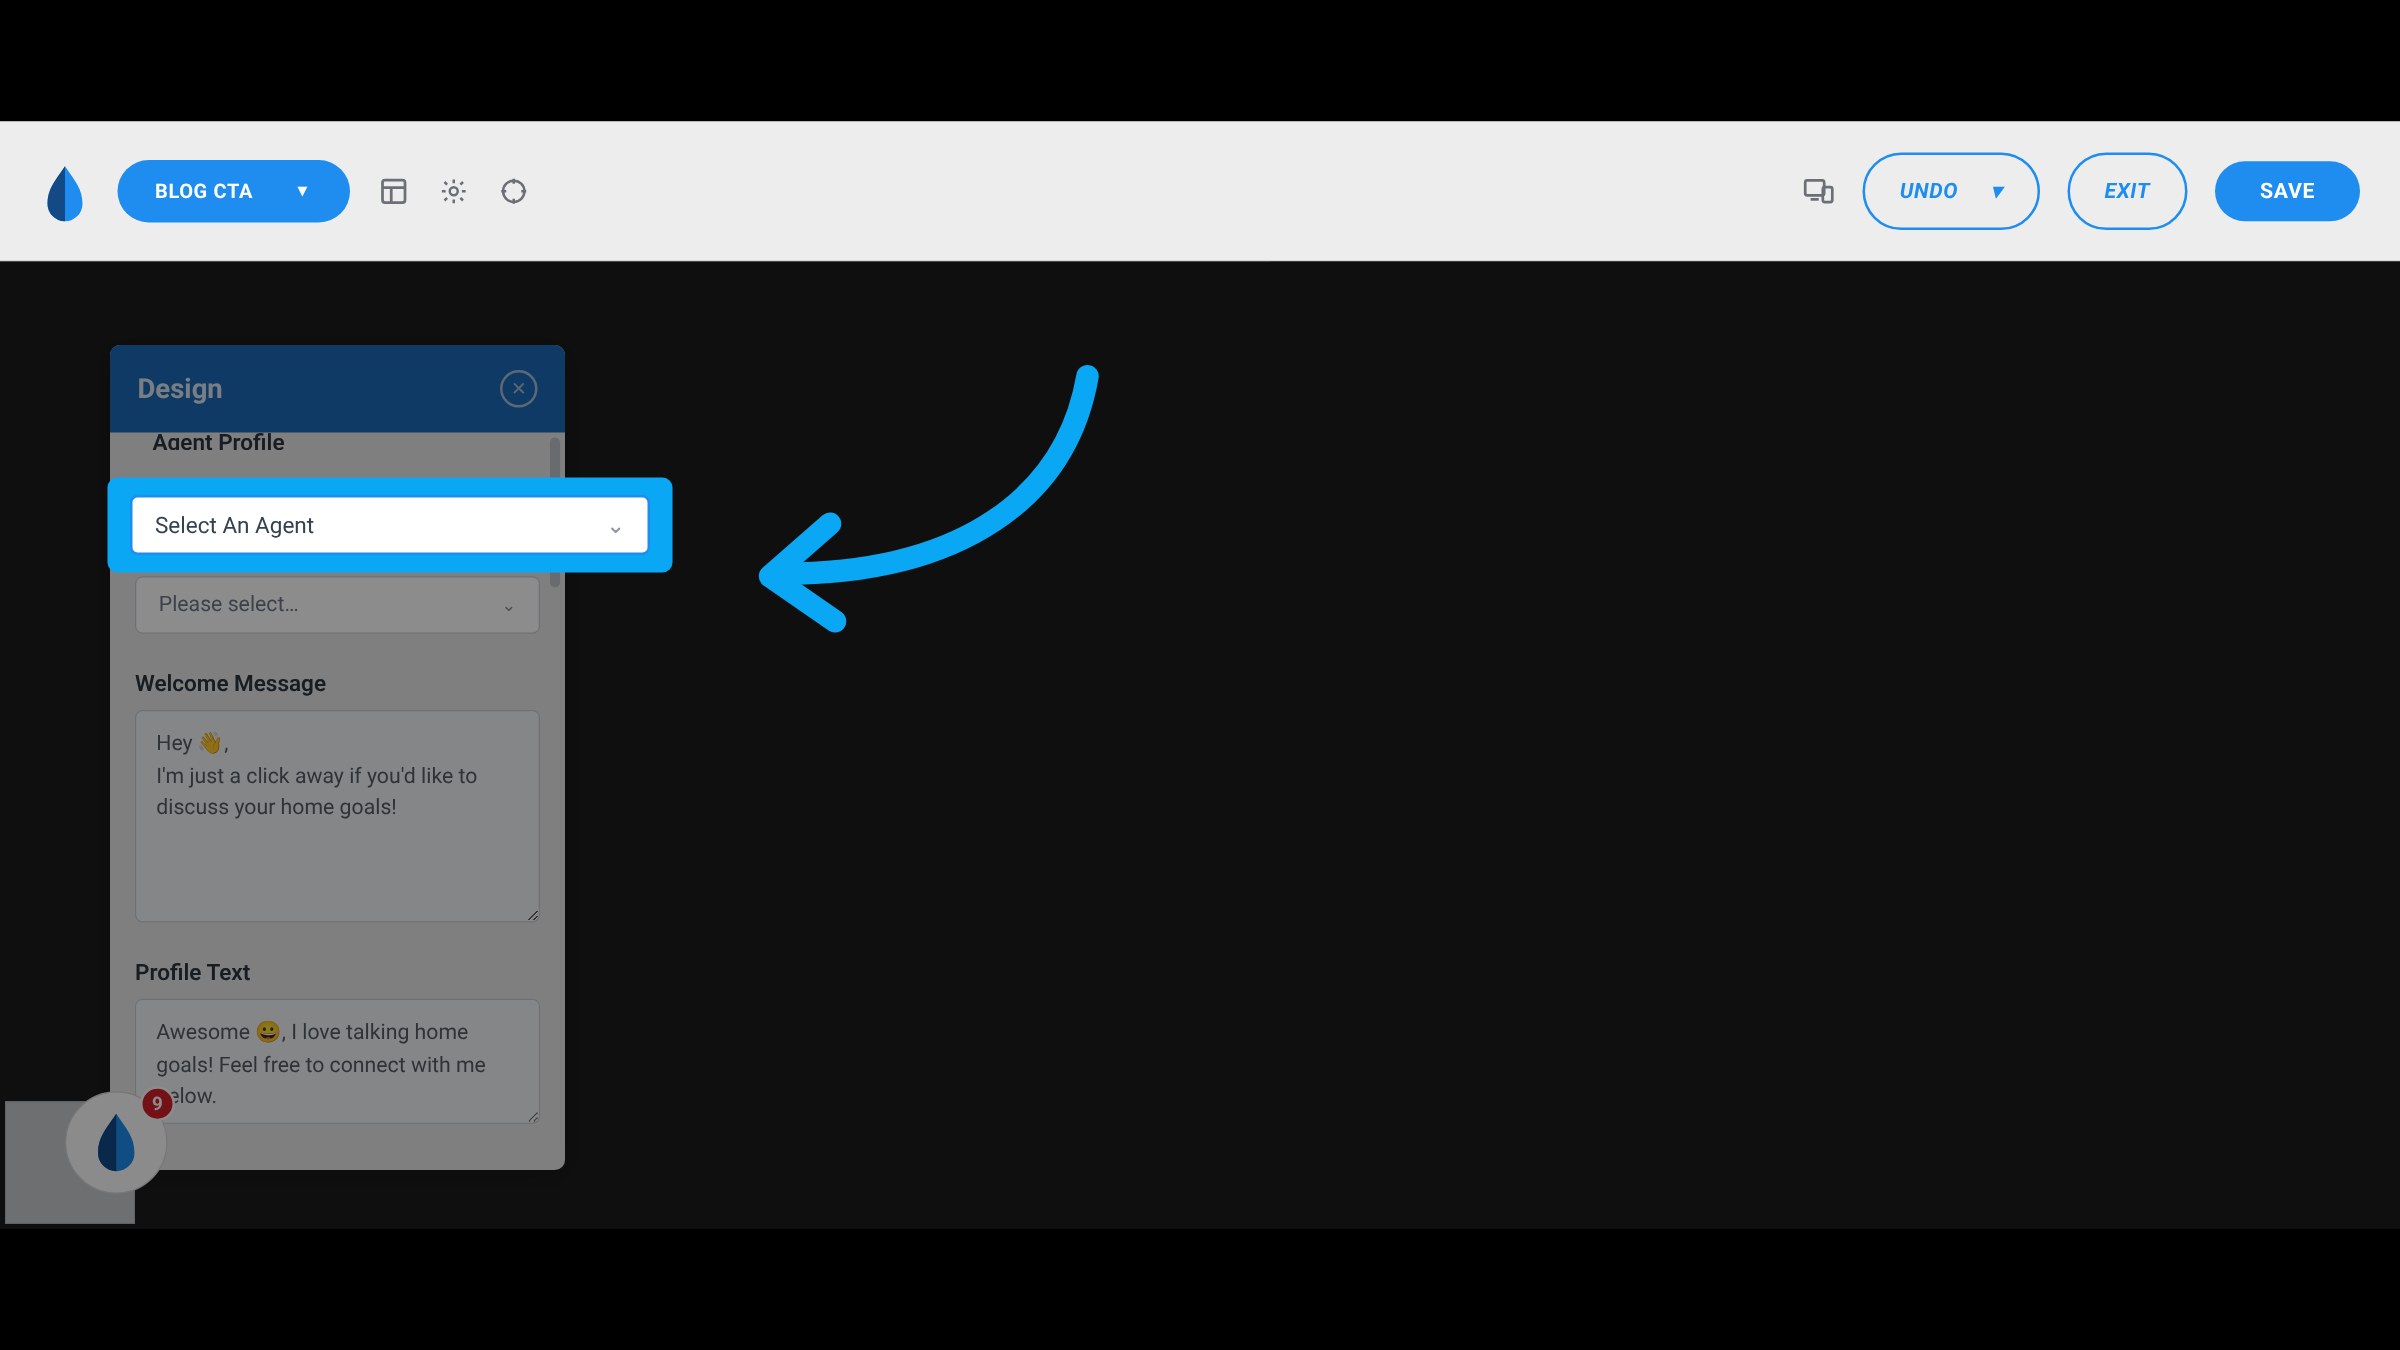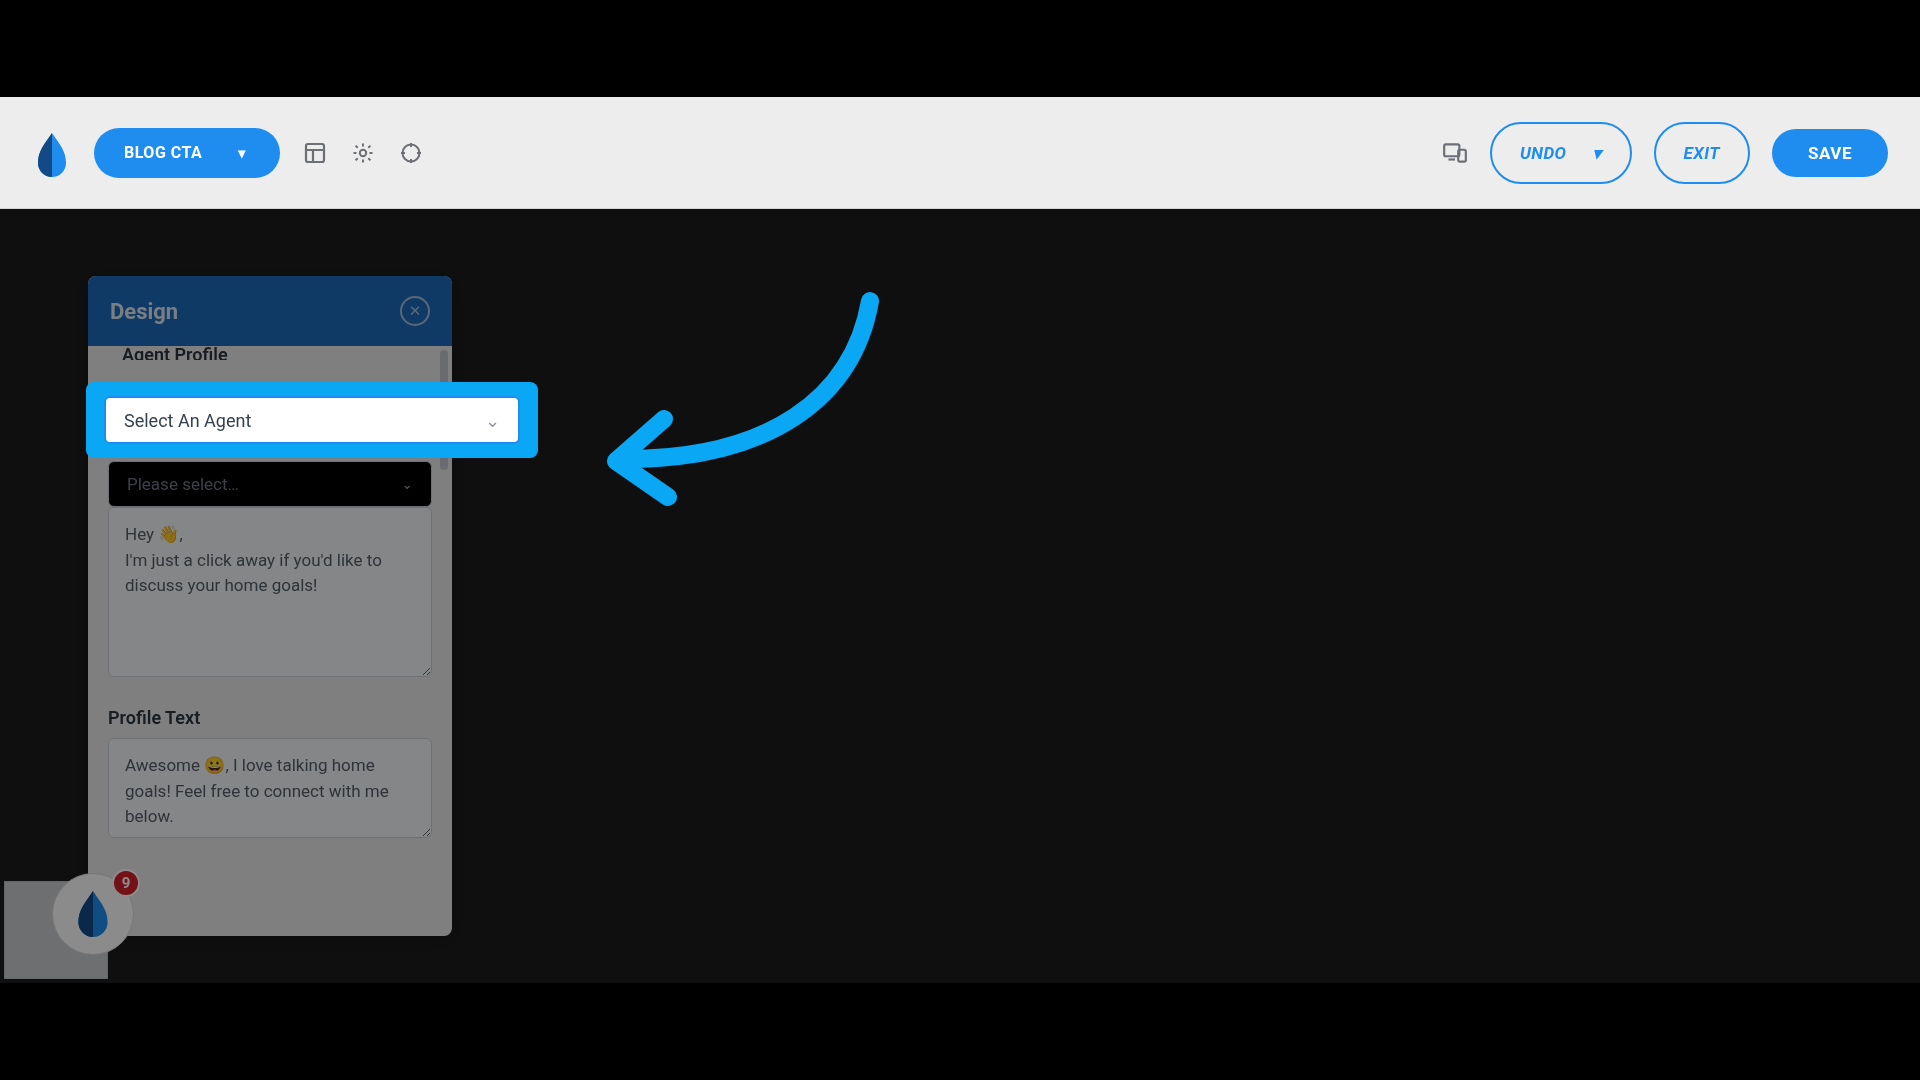--- a/index.html
+++ b/index.html
@@ -152,21 +152,21 @@
   font-weight:600;
   font-size:18px;
   color:#2c353f;
   margin:-14px 0 0 14px;
   height:16px;
   overflow:hidden;
 }
 
 .select-box{
   height:46px;
-  background:#000000;
+  background:#ffffff;
   border:1px solid var(--border);
   border-radius:6px;
   display:flex;align-items:center;justify-content:space-between;
   padding:0 18px;
   color:#6f7886;
   font-size:17px;
 }
 .select-box .chev{color:#8d949e;font-size:14px;}
 
 
@@ -345,20 +345,21 @@
         <div class="label-cut">Agent Profile</div>
         
         <div style="height:62px"></div>
 
         <div class="field-label">Agent</div>
         <div class="select-box">
           <span>Please select…</span>
           <span class="chev">⌄</span>
         </div>
 
+        <div class="field-label" style="margin-top:30px">Welcome Message</div>
         <textarea class="msg" style="">Hey 👋,
 I'm just a click away if you'd like to discuss your home goals!</textarea>
 
         <div class="field-label" style="margin-top:26px">Profile Text</div>
         <textarea class="prof" style="">Awesome 😀, I love talking home goals! Feel free to connect with me below.</textarea>
 
       </div>
     </div>
 
     <div class="dim"></div>

